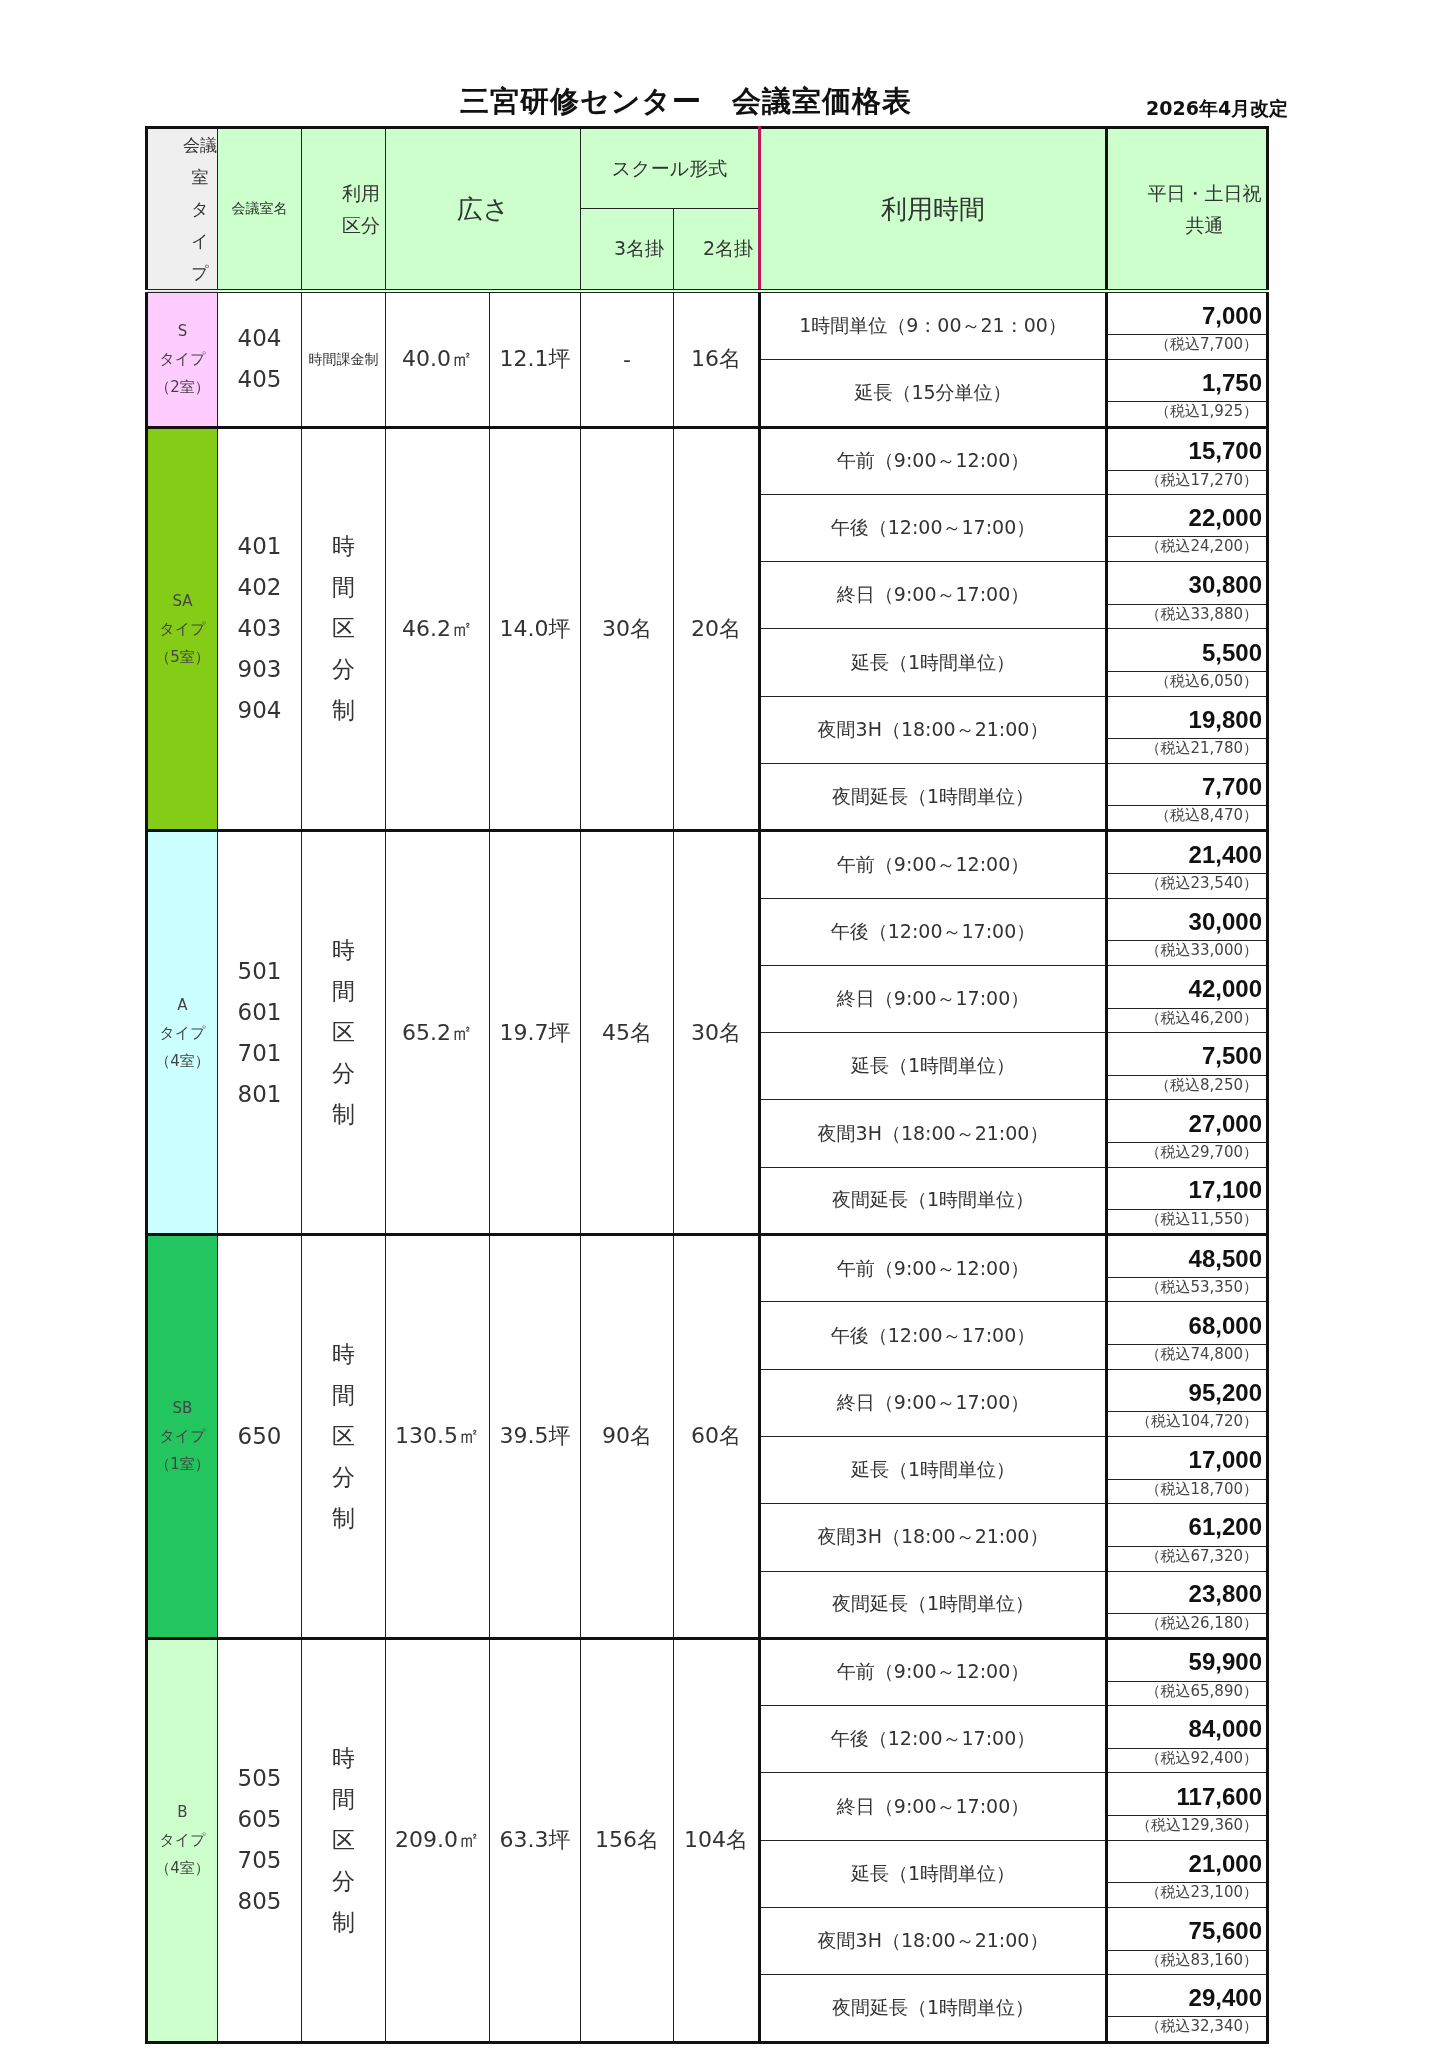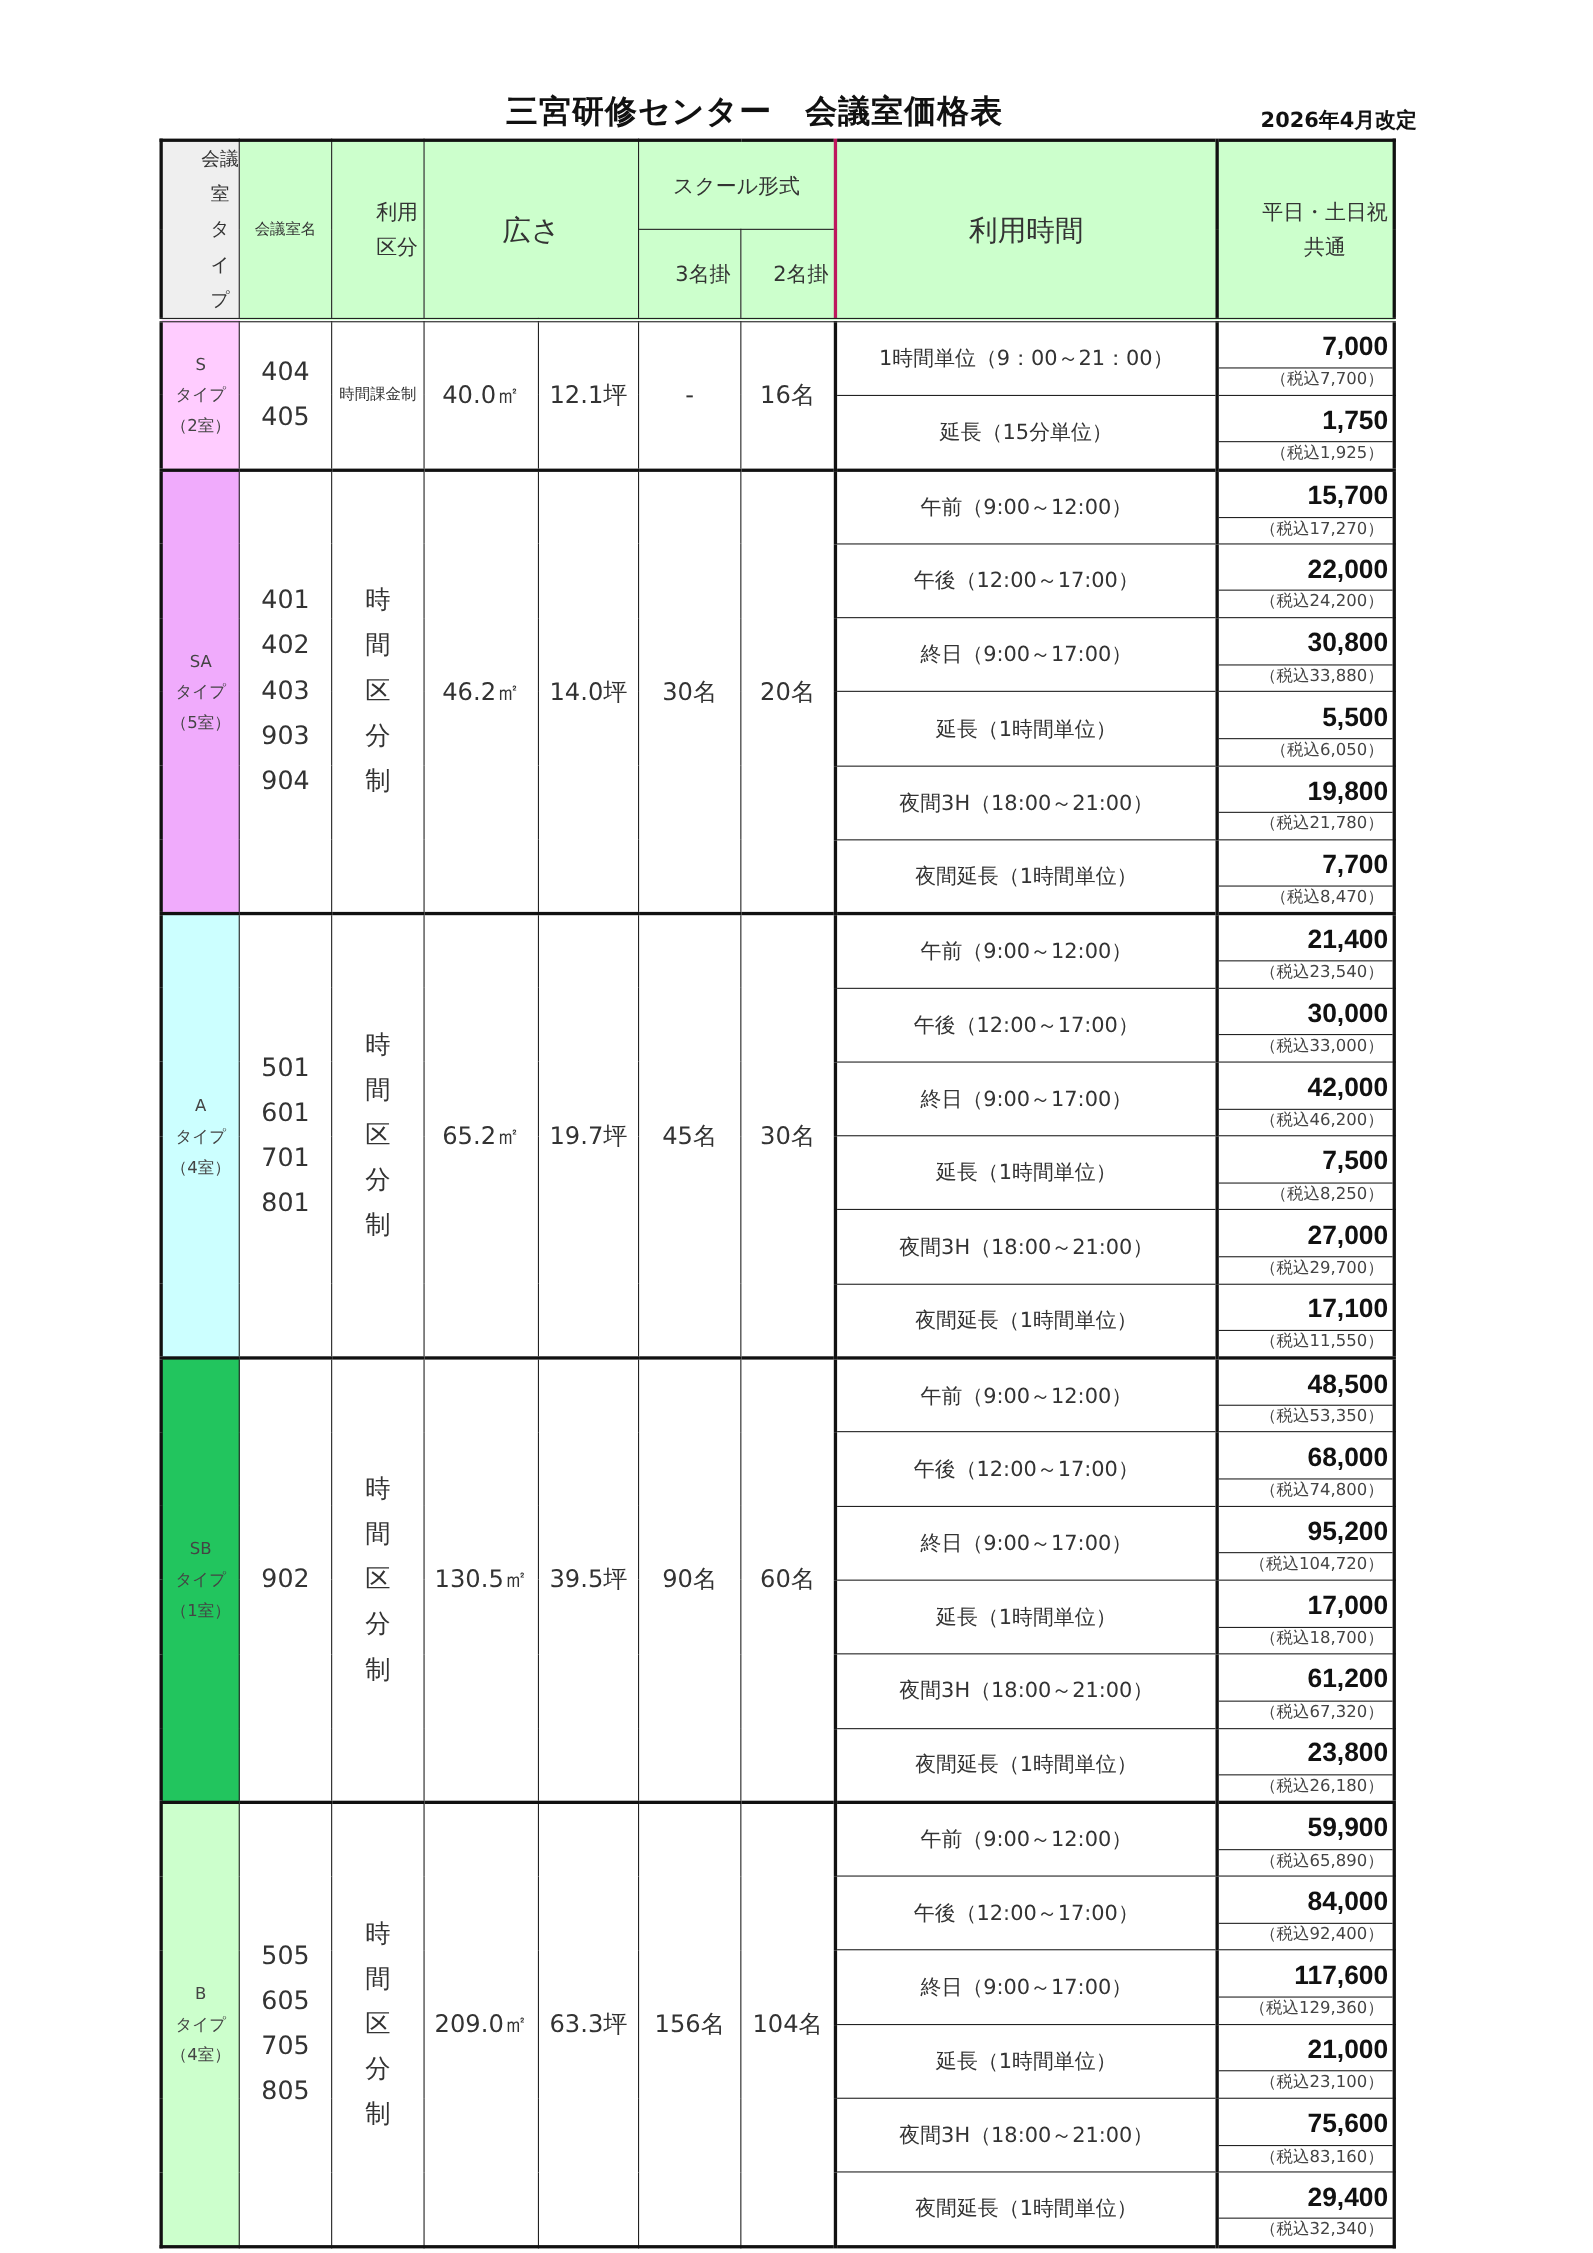--- a/index.html
+++ b/index.html
@@ -106,21 +106,21 @@
       <tr style="height: 68px;">
         <td class="time">延長（15分単位）</td>
         <td class="price-cell">
           <div class="pbox">
           <div class="pmain">1,750</div>
           <div class="ptax">（税込1,925）</div>
           </div>
         </td>
       </tr>
       <tr class="sec-start" style="height: 67.3px;">
-        <td class="type" rowspan="6" style="background:#f0abfc">
+        <td class="type" rowspan="6" style="background:#84cc16">
           <span style="display:block">SA</span>
           <span style="display:block">タイプ</span>
           <span style="display:block">（5室）</span>
         </td>
         <td class="rooms" rowspan="6">
           <span style="display:block">401</span>
           <span style="display:block">402</span>
           <span style="display:block">403</span>
           <span style="display:block">903</span>
           <span style="display:block">904</span>
@@ -265,21 +265,21 @@
           </div>
         </td>
       </tr>
       <tr class="sec-start" style="height: 67.3px;">
         <td class="type" rowspan="6" style="background:#22c55e">
           <span style="display:block">SB</span>
           <span style="display:block">タイプ</span>
           <span style="display:block">（1室）</span>
         </td>
         <td class="rooms" rowspan="6">
-          <span style="display:block">902</span>
+          <span style="display:block">650</span>
         </td>
         <td class="usage" rowspan="6">
           <span style="display:block">時</span>
           <span style="display:block">間</span>
           <span style="display:block">区</span>
           <span style="display:block">分</span>
           <span style="display:block">制</span>
         </td>
         <td class="val" rowspan="6">130.5㎡</td>
         <td class="val" rowspan="6">39.5坪</td>

